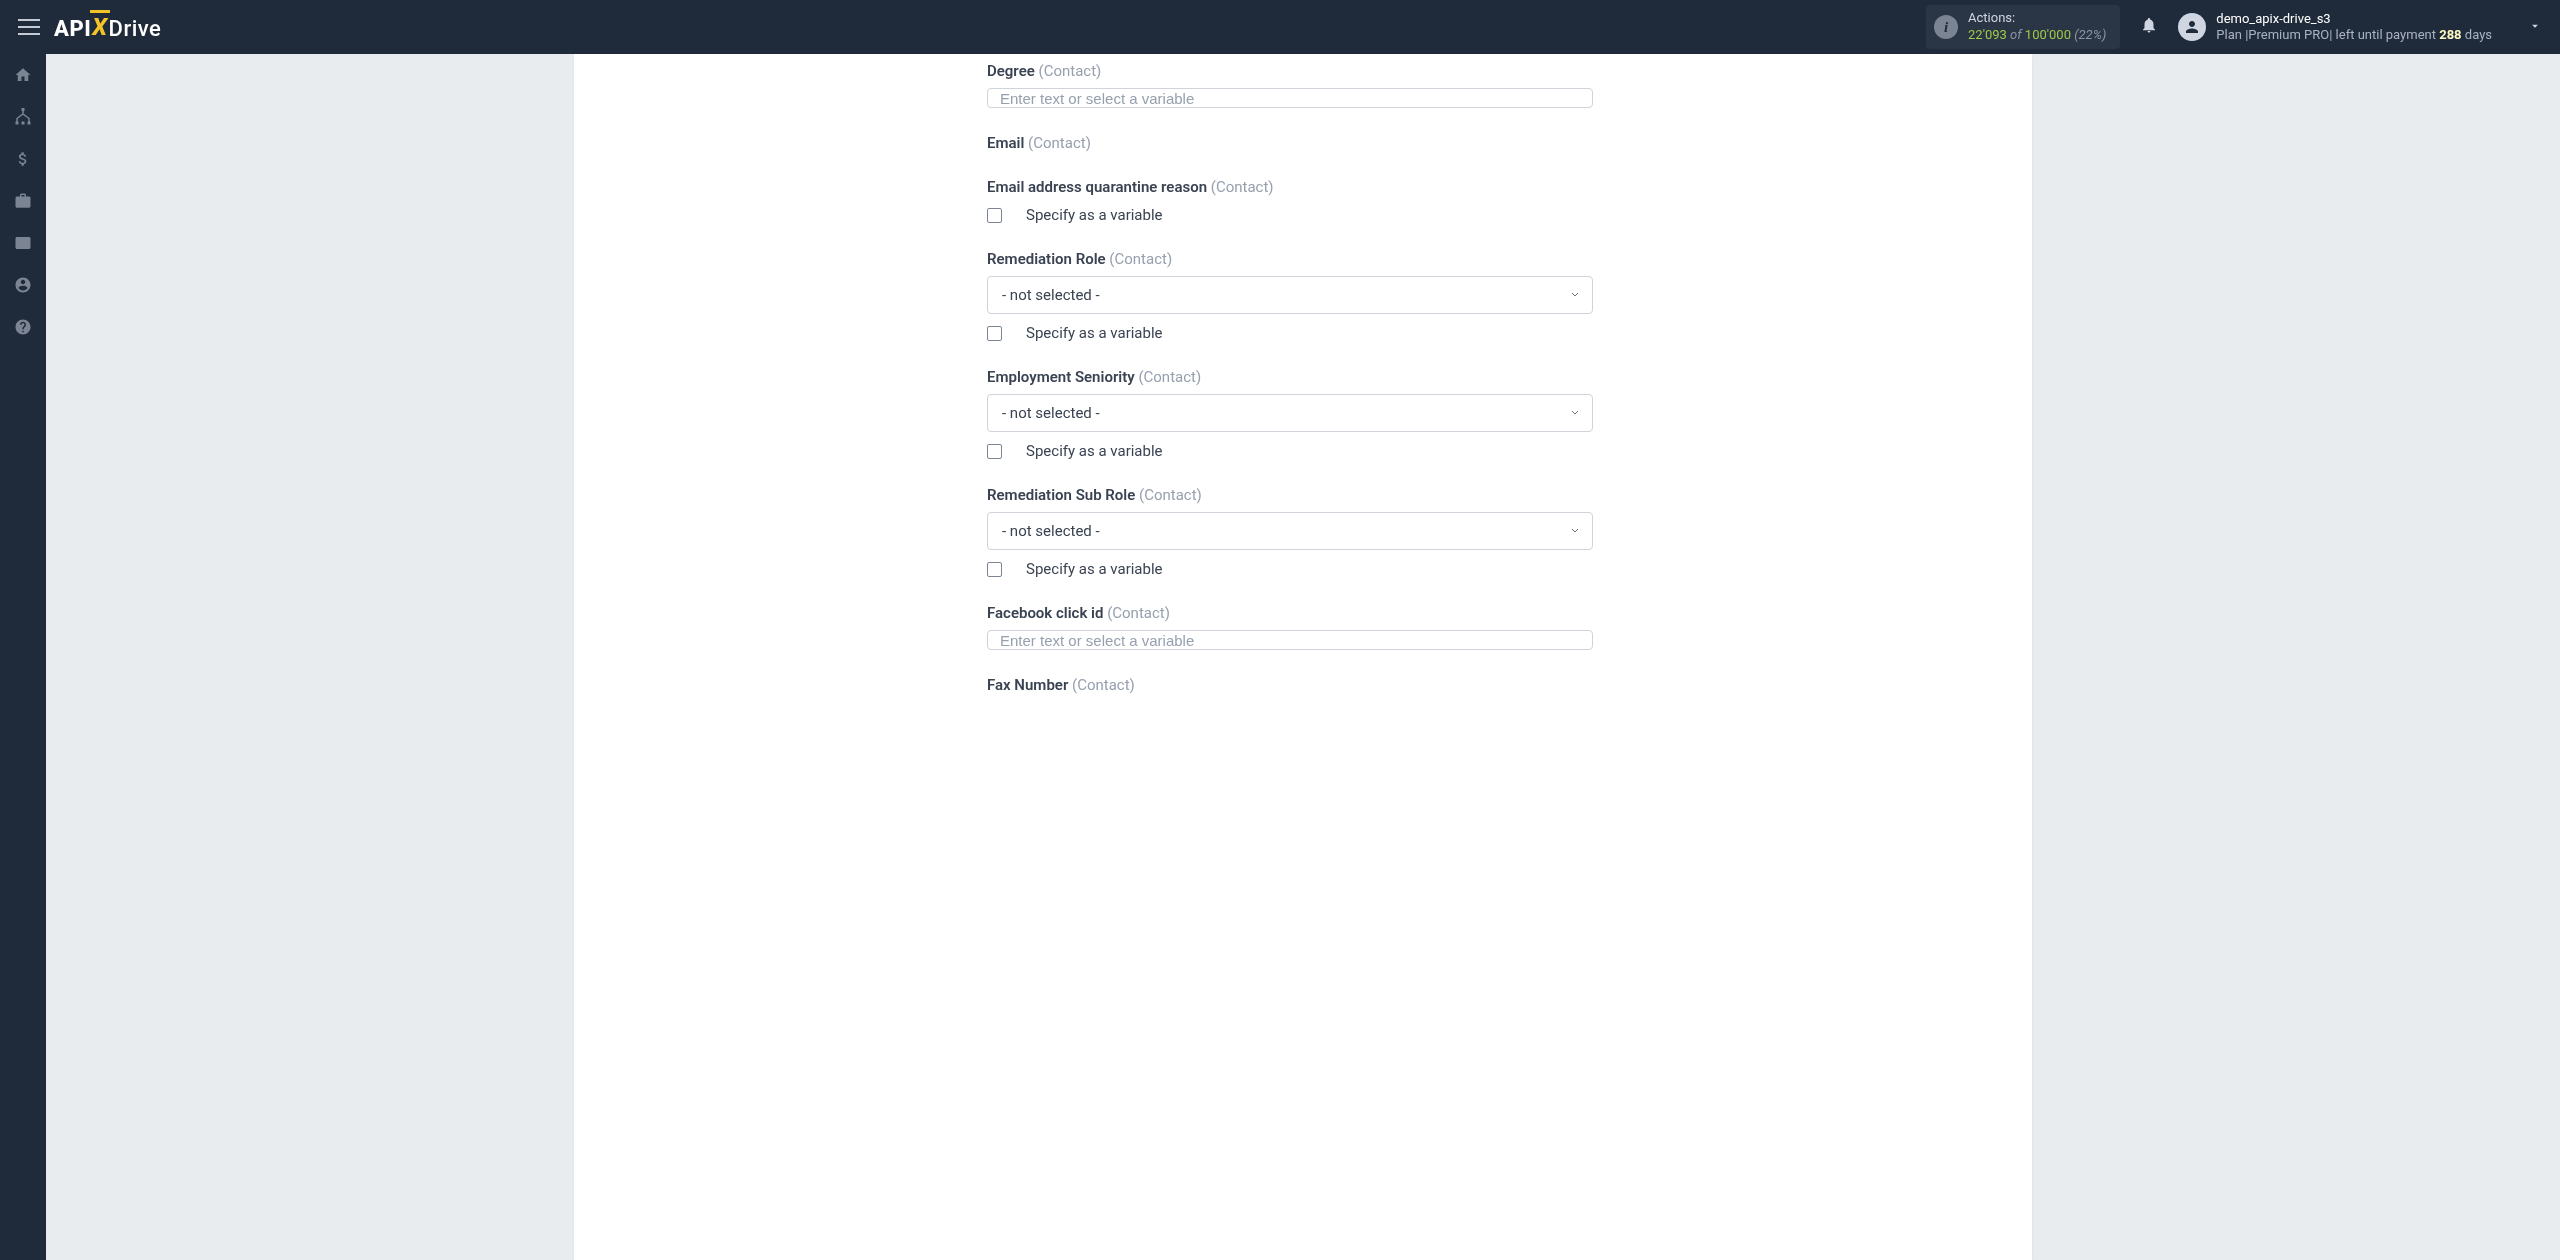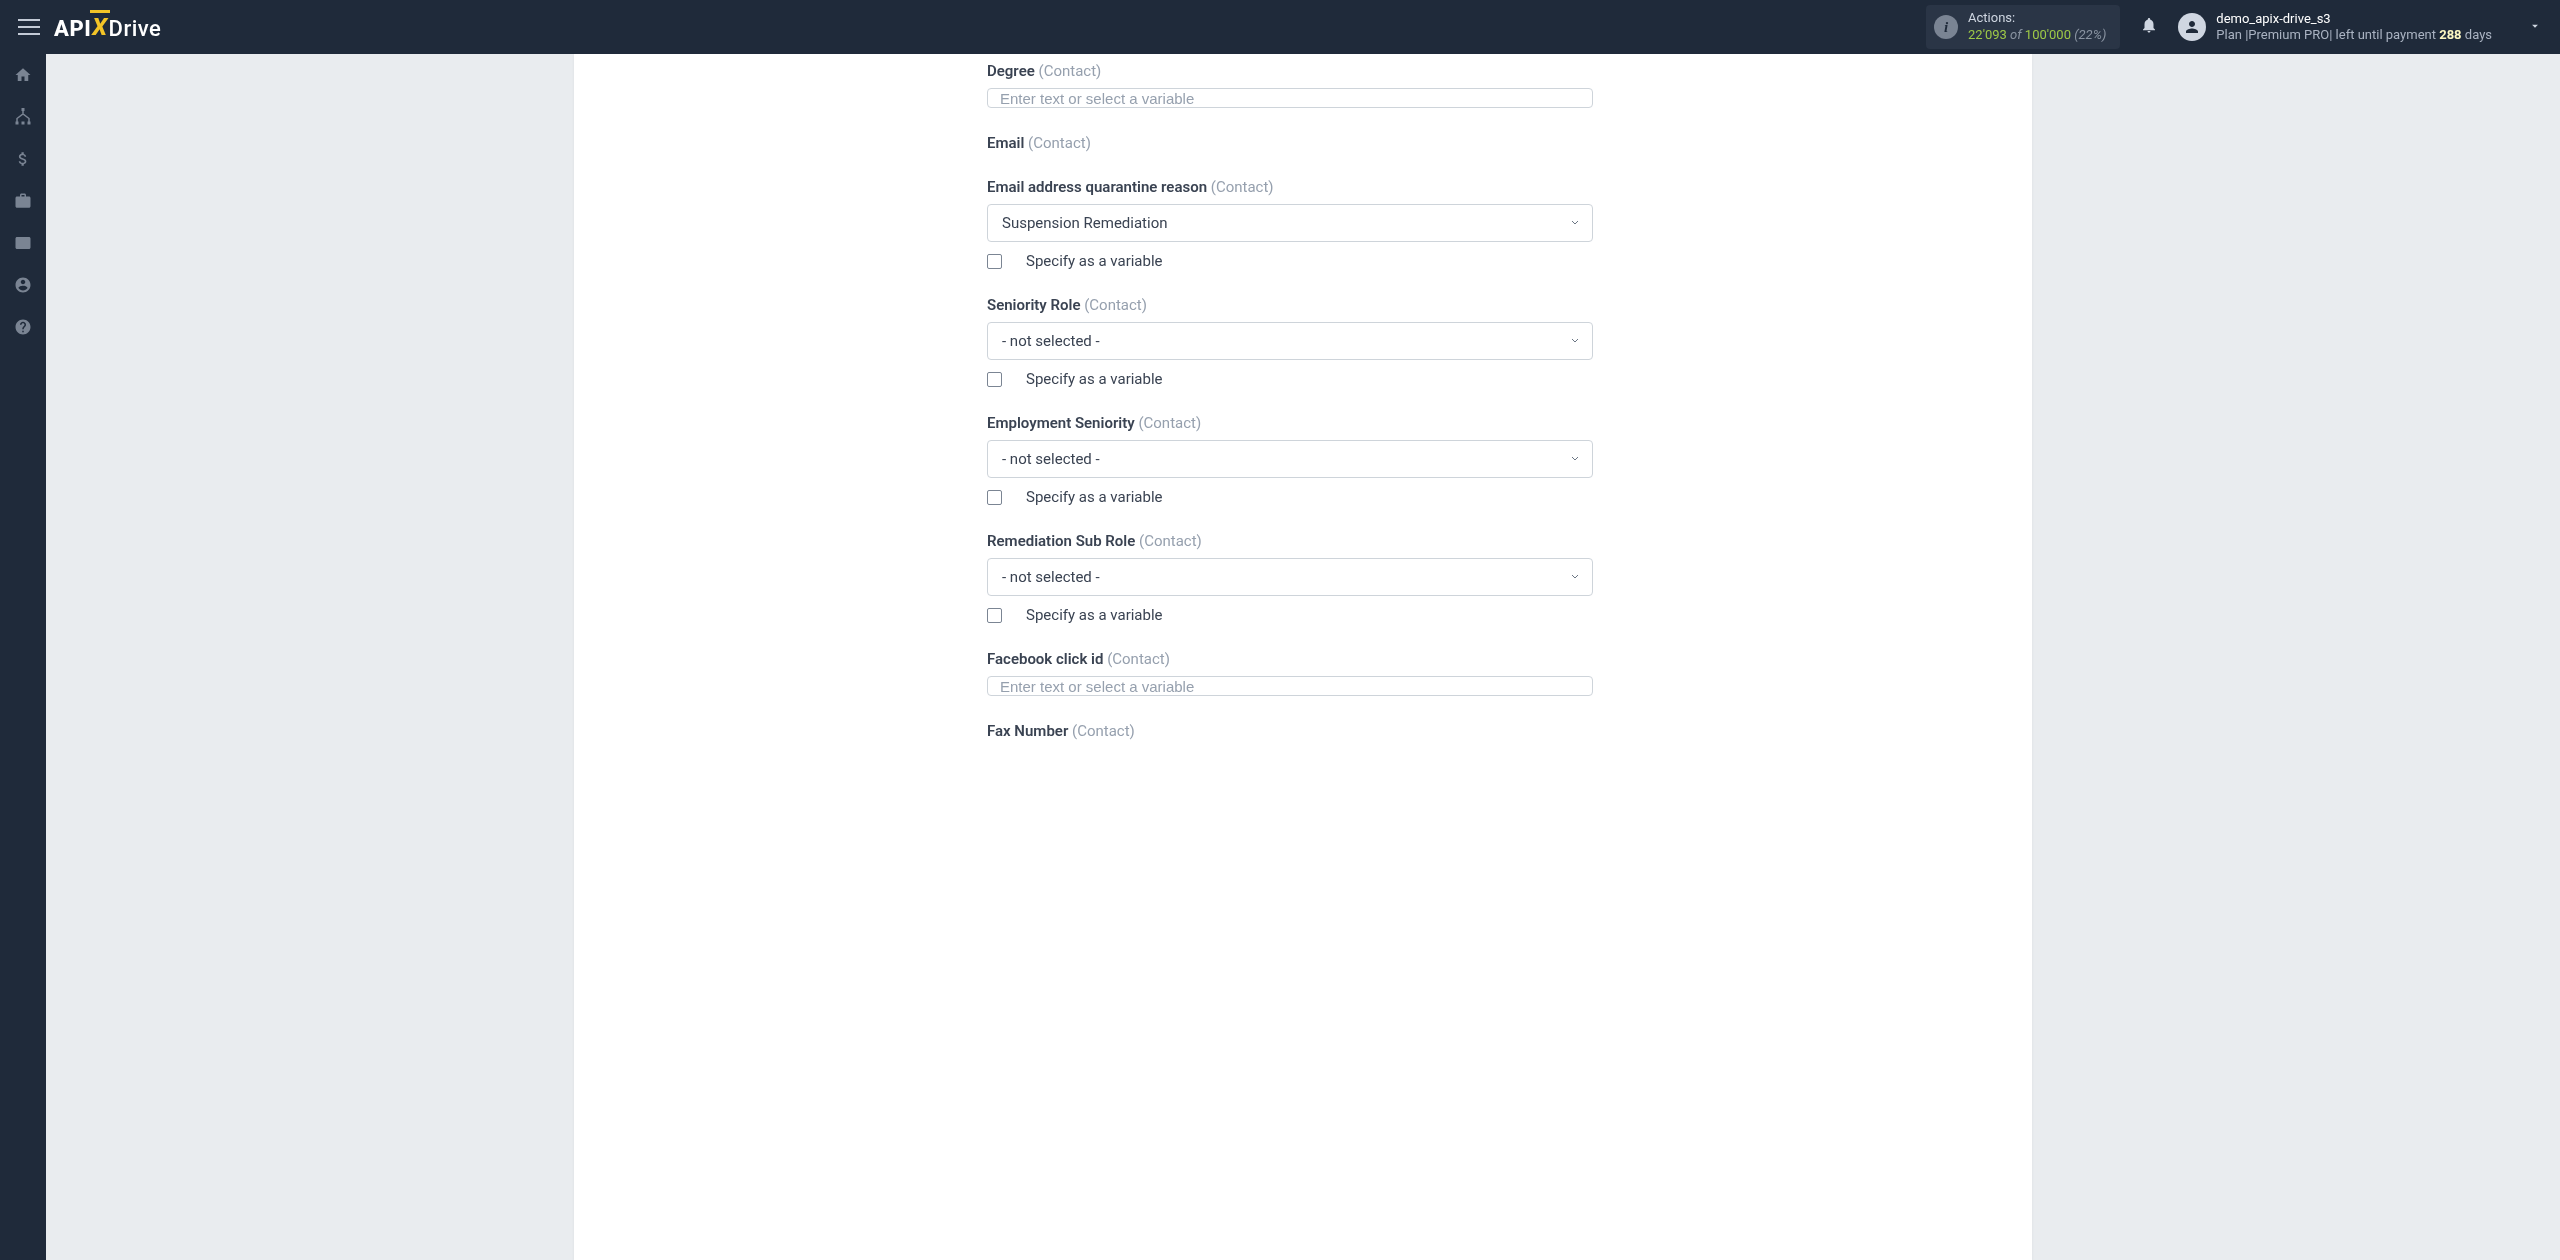--- a/index.html
+++ b/index.html
@@ -321,98 +321,88 @@
         <div class="field">
           <div class="field-label">
             <span>Email </span><span class="sub">(Contact)</span>
           </div>
         </div>
 
         <div class="field">
           <div class="field-label">
             <span>Email address quarantine reason </span><span class="sub">(Contact)</span>
           </div>
+          <div class="checkbox-row">
+            <div class="checkbox"></div>
+            <span class="checkbox-label">Specify as a variable</span>
+          </div>
+        </div>
+
+        <div class="field">
+          <div class="field-label">
+            <span>Remediation Role </span><span class="sub">(Contact)</span>
+          </div>
           <div class="select-wrap">
             <div class="select-display">
-              <span>Suspension Remediation</span>
+              <span>- not selected -</span>
             </div>
             <div class="select-chev">
               <svg viewBox="0 0 24 24">
                   <polyline points="6 9 12 15 18 9"></polyline>
                 </svg>
             </div>
           </div>
           <div class="checkbox-row">
             <div class="checkbox"></div>
             <span class="checkbox-label">Specify as a variable</span>
           </div>
         </div>
 
         <div class="field">
           <div class="field-label">
-            <span>Seniority Role </span><span class="sub">(Contact)</span>
+            <span>Employment Seniority </span><span class="sub">(Contact)</span>
           </div>
           <div class="select-wrap">
             <div class="select-display">
               <span>- not selected -</span>
             </div>
             <div class="select-chev">
               <svg viewBox="0 0 24 24">
                   <polyline points="6 9 12 15 18 9"></polyline>
                 </svg>
             </div>
           </div>
           <div class="checkbox-row">
             <div class="checkbox"></div>
             <span class="checkbox-label">Specify as a variable</span>
           </div>
         </div>
 
         <div class="field">
           <div class="field-label">
-            <span>Employment Seniority </span><span class="sub">(Contact)</span>
+            <span>Remediation Sub Role </span><span class="sub">(Contact)</span>
           </div>
           <div class="select-wrap">
             <div class="select-display">
               <span>- not selected -</span>
             </div>
             <div class="select-chev">
               <svg viewBox="0 0 24 24">
                   <polyline points="6 9 12 15 18 9"></polyline>
                 </svg>
             </div>
           </div>
           <div class="checkbox-row">
             <div class="checkbox"></div>
             <span class="checkbox-label">Specify as a variable</span>
           </div>
         </div>
 
         <div class="field">
           <div class="field-label">
-            <span>Remediation Sub Role </span><span class="sub">(Contact)</span>
-          </div>
-          <div class="select-wrap">
-            <div class="select-display">
-              <span>- not selected -</span>
-            </div>
-            <div class="select-chev">
-              <svg viewBox="0 0 24 24">
-                  <polyline points="6 9 12 15 18 9"></polyline>
-                </svg>
-            </div>
-          </div>
-          <div class="checkbox-row">
-            <div class="checkbox"></div>
-            <span class="checkbox-label">Specify as a variable</span>
-          </div>
-        </div>
-
-        <div class="field">
-          <div class="field-label">
             <span>Facebook click id </span><span class="sub">(Contact)</span>
           </div>
           <input class="text-input" type="text" placeholder="Enter text or select a variable" style="">
         </div>
 
         <div class="field" style="margin-bottom:0;">
           <div class="field-label">
             <span>Fax Number </span><span class="sub">(Contact)</span>
           </div>
         </div>

